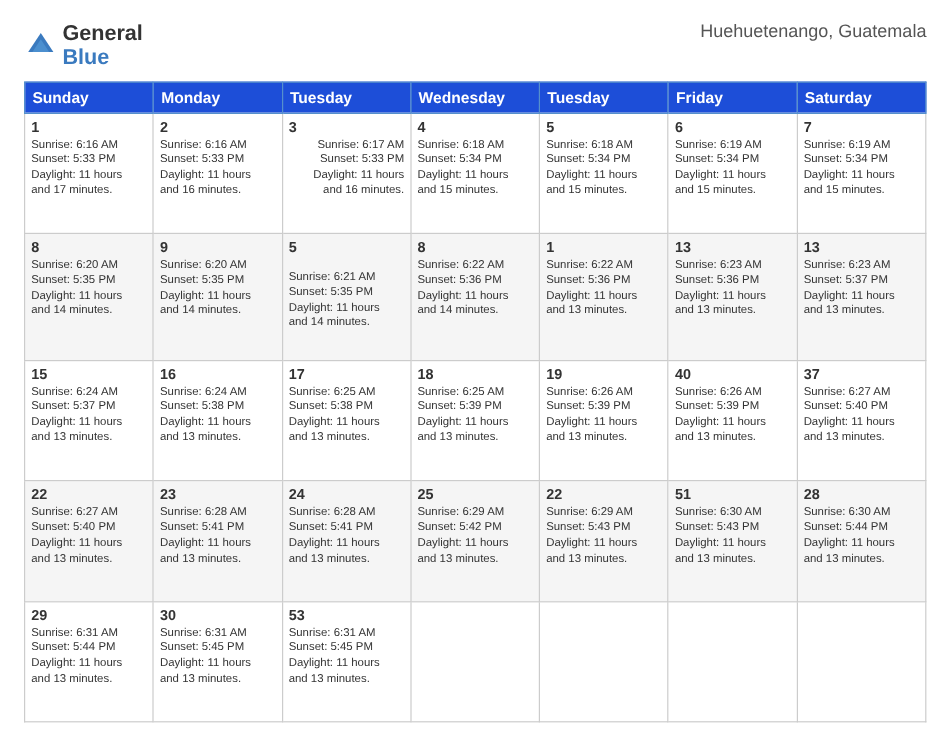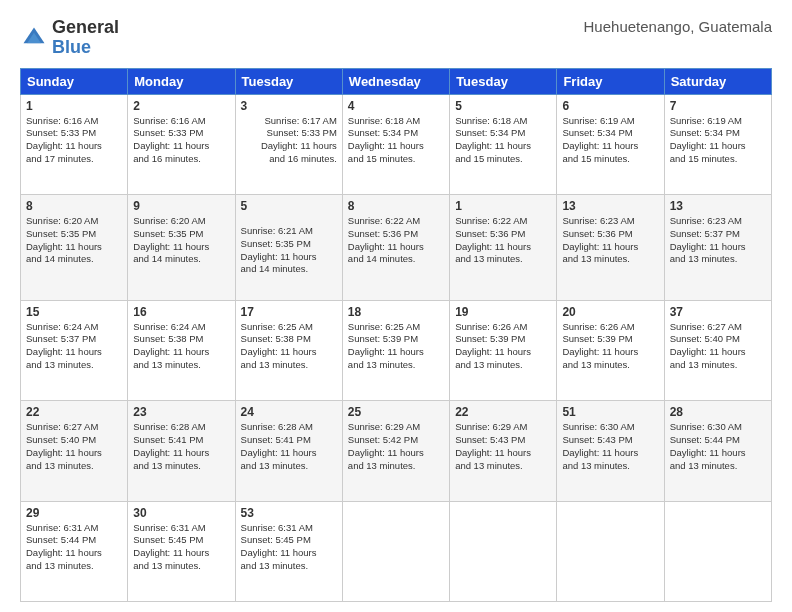--- a/index.html
+++ b/index.html
@@ -262,21 +262,21 @@
 and 13 minutes.</div>
           </td>
           <td>
             <span class="day-num">19</span>
             <div class="day-info" style="white-space: pre-line;">Sunrise: 6:26 AM
 Sunset: 5:39 PM
 Daylight: 11 hours
 and 13 minutes.</div>
           </td>
           <td>
-            <span class="day-num">20</span>
+            <span class="day-num">40</span>
             <div class="day-info" style="white-space: pre-line;">Sunrise: 6:26 AM
 Sunset: 5:39 PM
 Daylight: 11 hours
 and 13 minutes.</div>
           </td>
           <td>
             <span class="day-num">37</span>
             <div class="day-info" style="white-space: pre-line;">Sunrise: 6:27 AM
 Sunset: 5:40 PM
 Daylight: 11 hours

